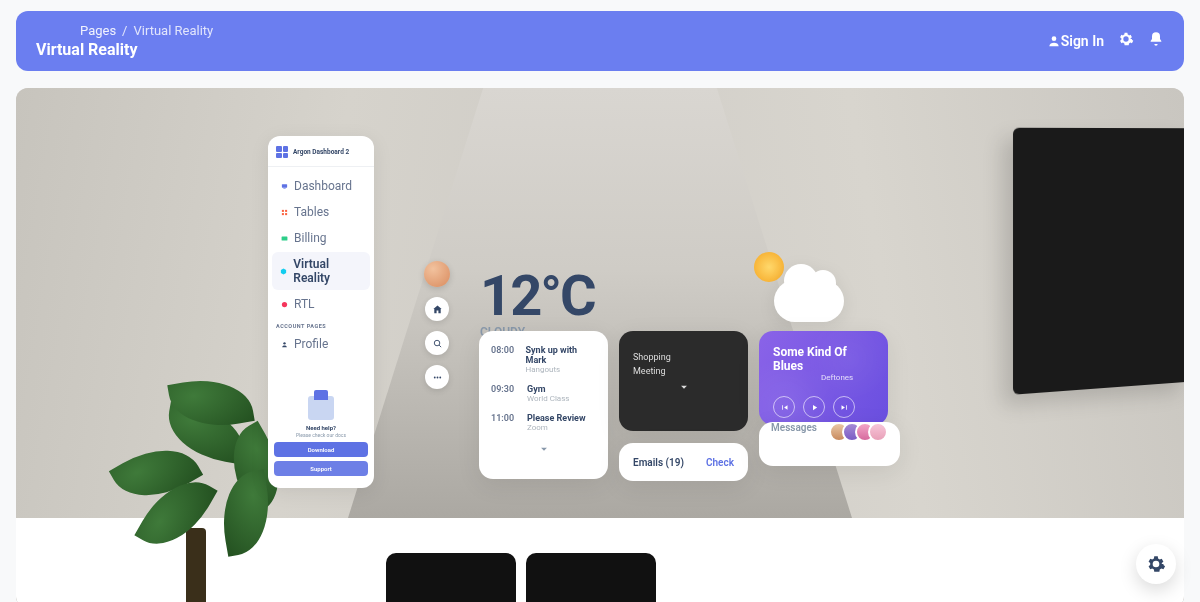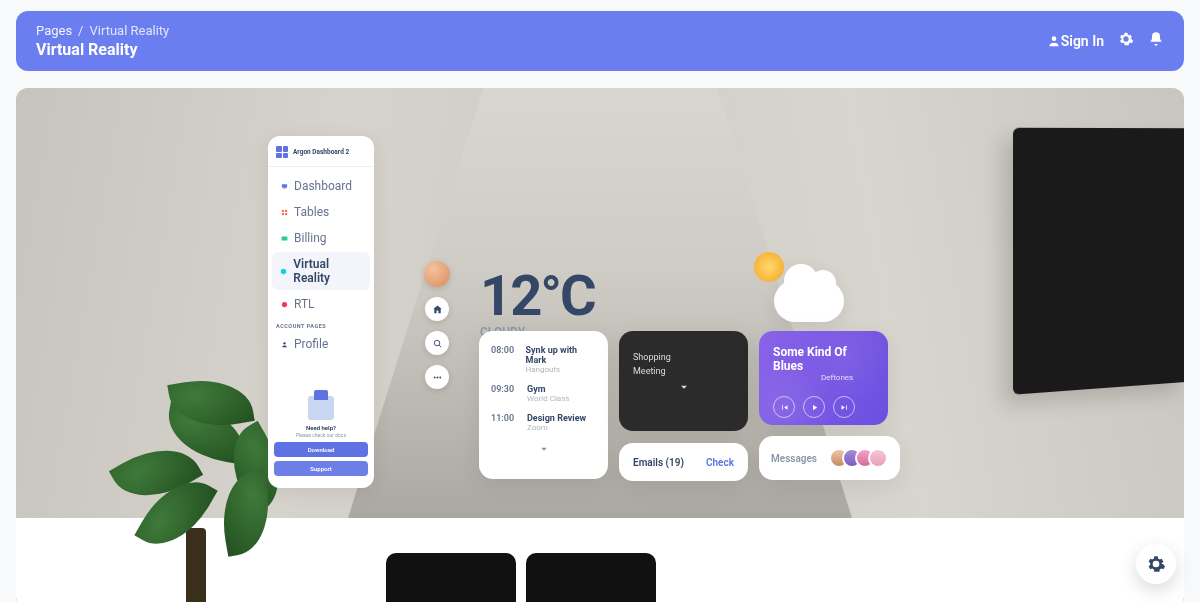--- a/index.html
+++ b/index.html
@@ -3,21 +3,21 @@
 <meta charset="utf-8">
 <style>
   * { box-sizing: border-box; margin: 0; padding: 0; font-family: -apple-system, BlinkMacSystemFont, "Segoe UI", Roboto, Helvetica, Arial, sans-serif; }
   body { background: #f8f9fa; padding: 11px 0 0 0; }
   .app { margin: 0 16px; }
 
   
   .topbar { background: #6b7ef0; border-radius: 12px; padding: 12px 20px; display: flex; align-items: center; justify-content: space-between; color: #fff; }
   .crumbs { display: flex; flex-direction: column; gap: 2px; }
   .crumbs-row { font-size: 13px; color: rgba(255,255,255,0.8); display: flex; gap: 6px; align-items: center; }
-  .crumbs-row a { color: rgba(255,255,255,0.9); text-decoration: none; }
+  .crumbs-row a { color: rgba(255,255,255,0.9); text-decoration: none; margin-left: 44px; }
   .crumb-title { font-size: 16px; font-weight: 700; color: #fff; }
   .topbar-right { display: flex; align-items: center; gap: 14px; }
   .search-box { background: #fff; border-radius: 8px; display: flex; align-items: center; padding: 6px 12px; width: 150px; gap: 8px; }
   .search-box svg { width: 14px; height: 14px; stroke: #8898aa; }
   .search-box input { border: none; outline: none; font-size: 13px; color: #8898aa; width: 100%; background: transparent; }
   .signin { display: flex; align-items: center; gap: 0; font-size: 14px; font-weight: 600; cursor: pointer; }
   .icon-btn { cursor: pointer; }
   .icon-btn svg { width: 16px; height: 16px; fill: #fff; }
 
   
@@ -99,21 +99,21 @@
   .music h4{font-size:12px;font-weight:700;position:relative;}
   .music-sub{font-size:8px;opacity:.8;position:relative;padding-left:48px;}
   .controls{display:flex;gap:8px;margin-top:14px;position:relative;}
   .ctrl{width:22px;height:22px;border:1px solid rgba(255,255,255,.6);border-radius:50%;display:flex;align-items:center;justify-content:center;cursor:pointer;}
   .ctrl svg{width:9px;height:9px;fill:#fff;}
 
   .emails { left:603px; top:355px; width:129px; height:38px; padding:0 14px; display:flex; align-items:center; justify-content:space-between;}
   .emails-l{font-size:10px;color:#344767;font-weight:600;}
   .emails-r{font-size:10px;color:#5e72e4;font-weight:600;cursor:pointer;}
 
-  .messages { left:743px; top:348px; width:141px; height:44px; padding:0 12px; display:flex; align-items:center; justify-content:space-between;}
+  .messages { left:743px; top:334px; width:141px; height:44px; padding:0 12px; display:flex; justify-content:space-between;}
   .messages-l{font-size:10px;color:#8898aa;font-weight:600;}
   .avatars{display:flex;}
   .ava{width:20px;height:20px;border-radius:50%;border:2px solid #fff;margin-left:-7px;}
   .ava:nth-child(1){background:linear-gradient(#e9c7a5,#c88a5e);margin-left:0;}
   .ava:nth-child(2){background:linear-gradient(#a58bd6,#7a5bc4);}
   .ava:nth-child(3){background:linear-gradient(#f2a5c7,#d66a9e);}
   .ava:nth-child(4){background:linear-gradient(#f7c6d9,#e8a0b8);}
 
   
   .fab { position:fixed; right:24px; bottom:18px; width:40px; height:40px; border-radius:50%; background:#fff; box-shadow:0 6px 18px rgba(0,0,0,0.15); display:flex; align-items:center; justify-content:center; cursor:pointer;}
@@ -285,21 +285,21 @@
       <div class="sched-row">
         <div class="sched-time">09:30</div>
         <div class="sched-body">
           <span class="sched-title">Gym</span>
           <span class="sched-sub">World Class</span>
         </div>
       </div>
       <div class="sched-row">
         <div class="sched-time">11:00</div>
         <div class="sched-body">
-          <span class="sched-title">Design Review</span>
+          <span class="sched-title">Please Review</span>
           <span class="sched-sub">Zoom</span>
         </div>
       </div>
       <svg class="chev-down" viewBox="0 0 24 24">
           <path d="M7 10l5 5 5-5z"></path>
         </svg>
     </div>
 
     <div class="card todo">
       <div class="todo-list">

